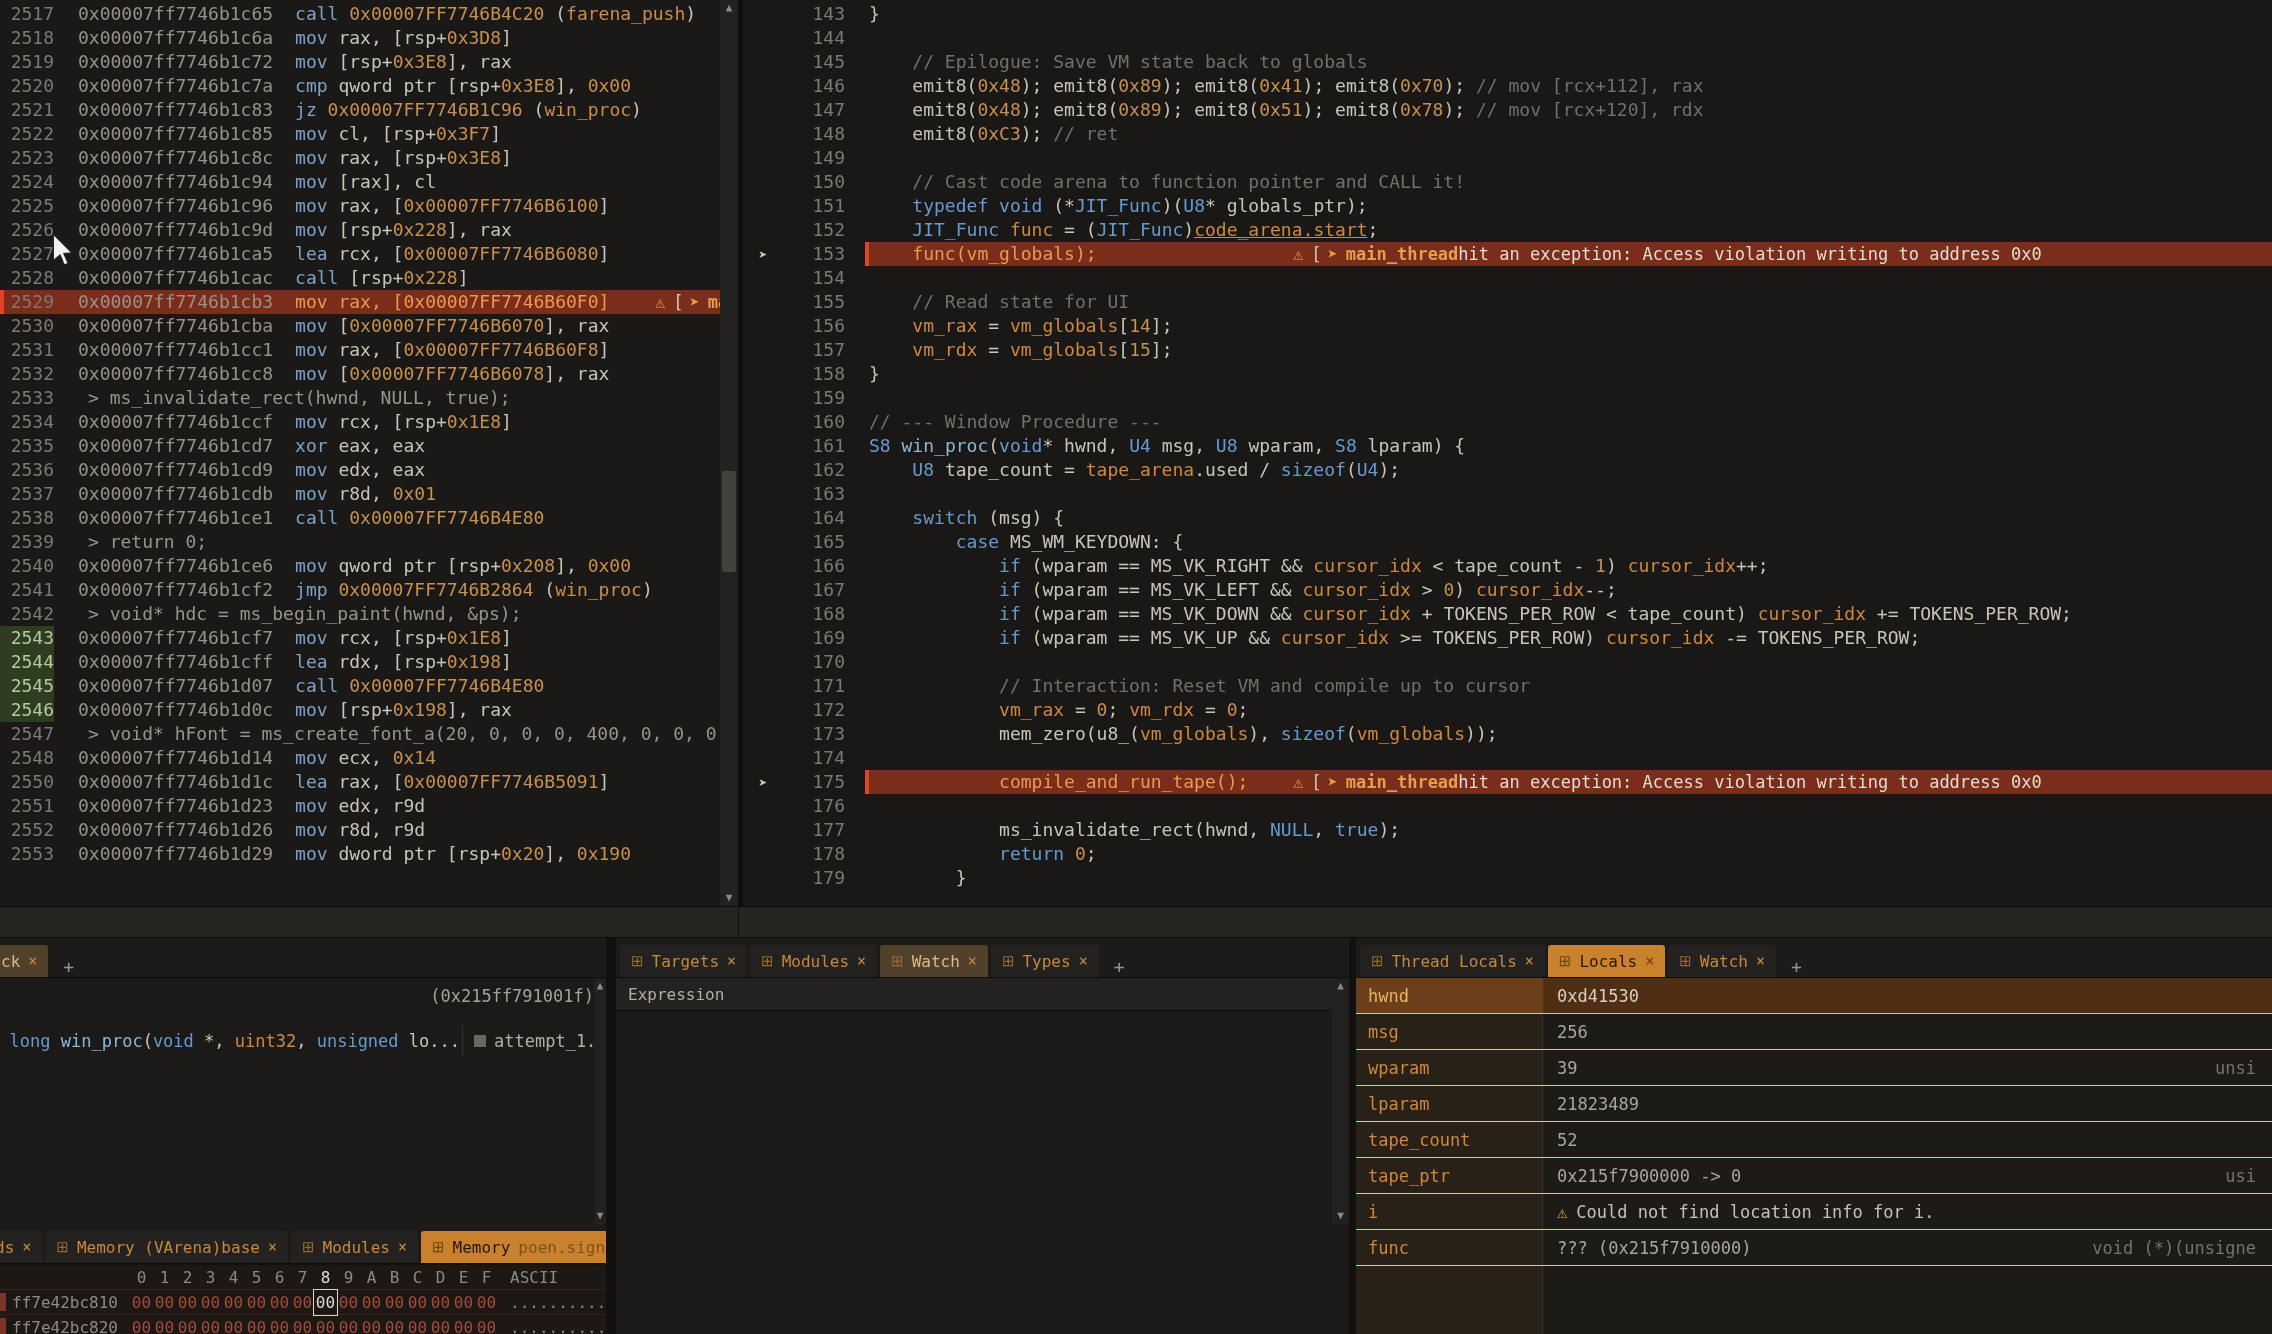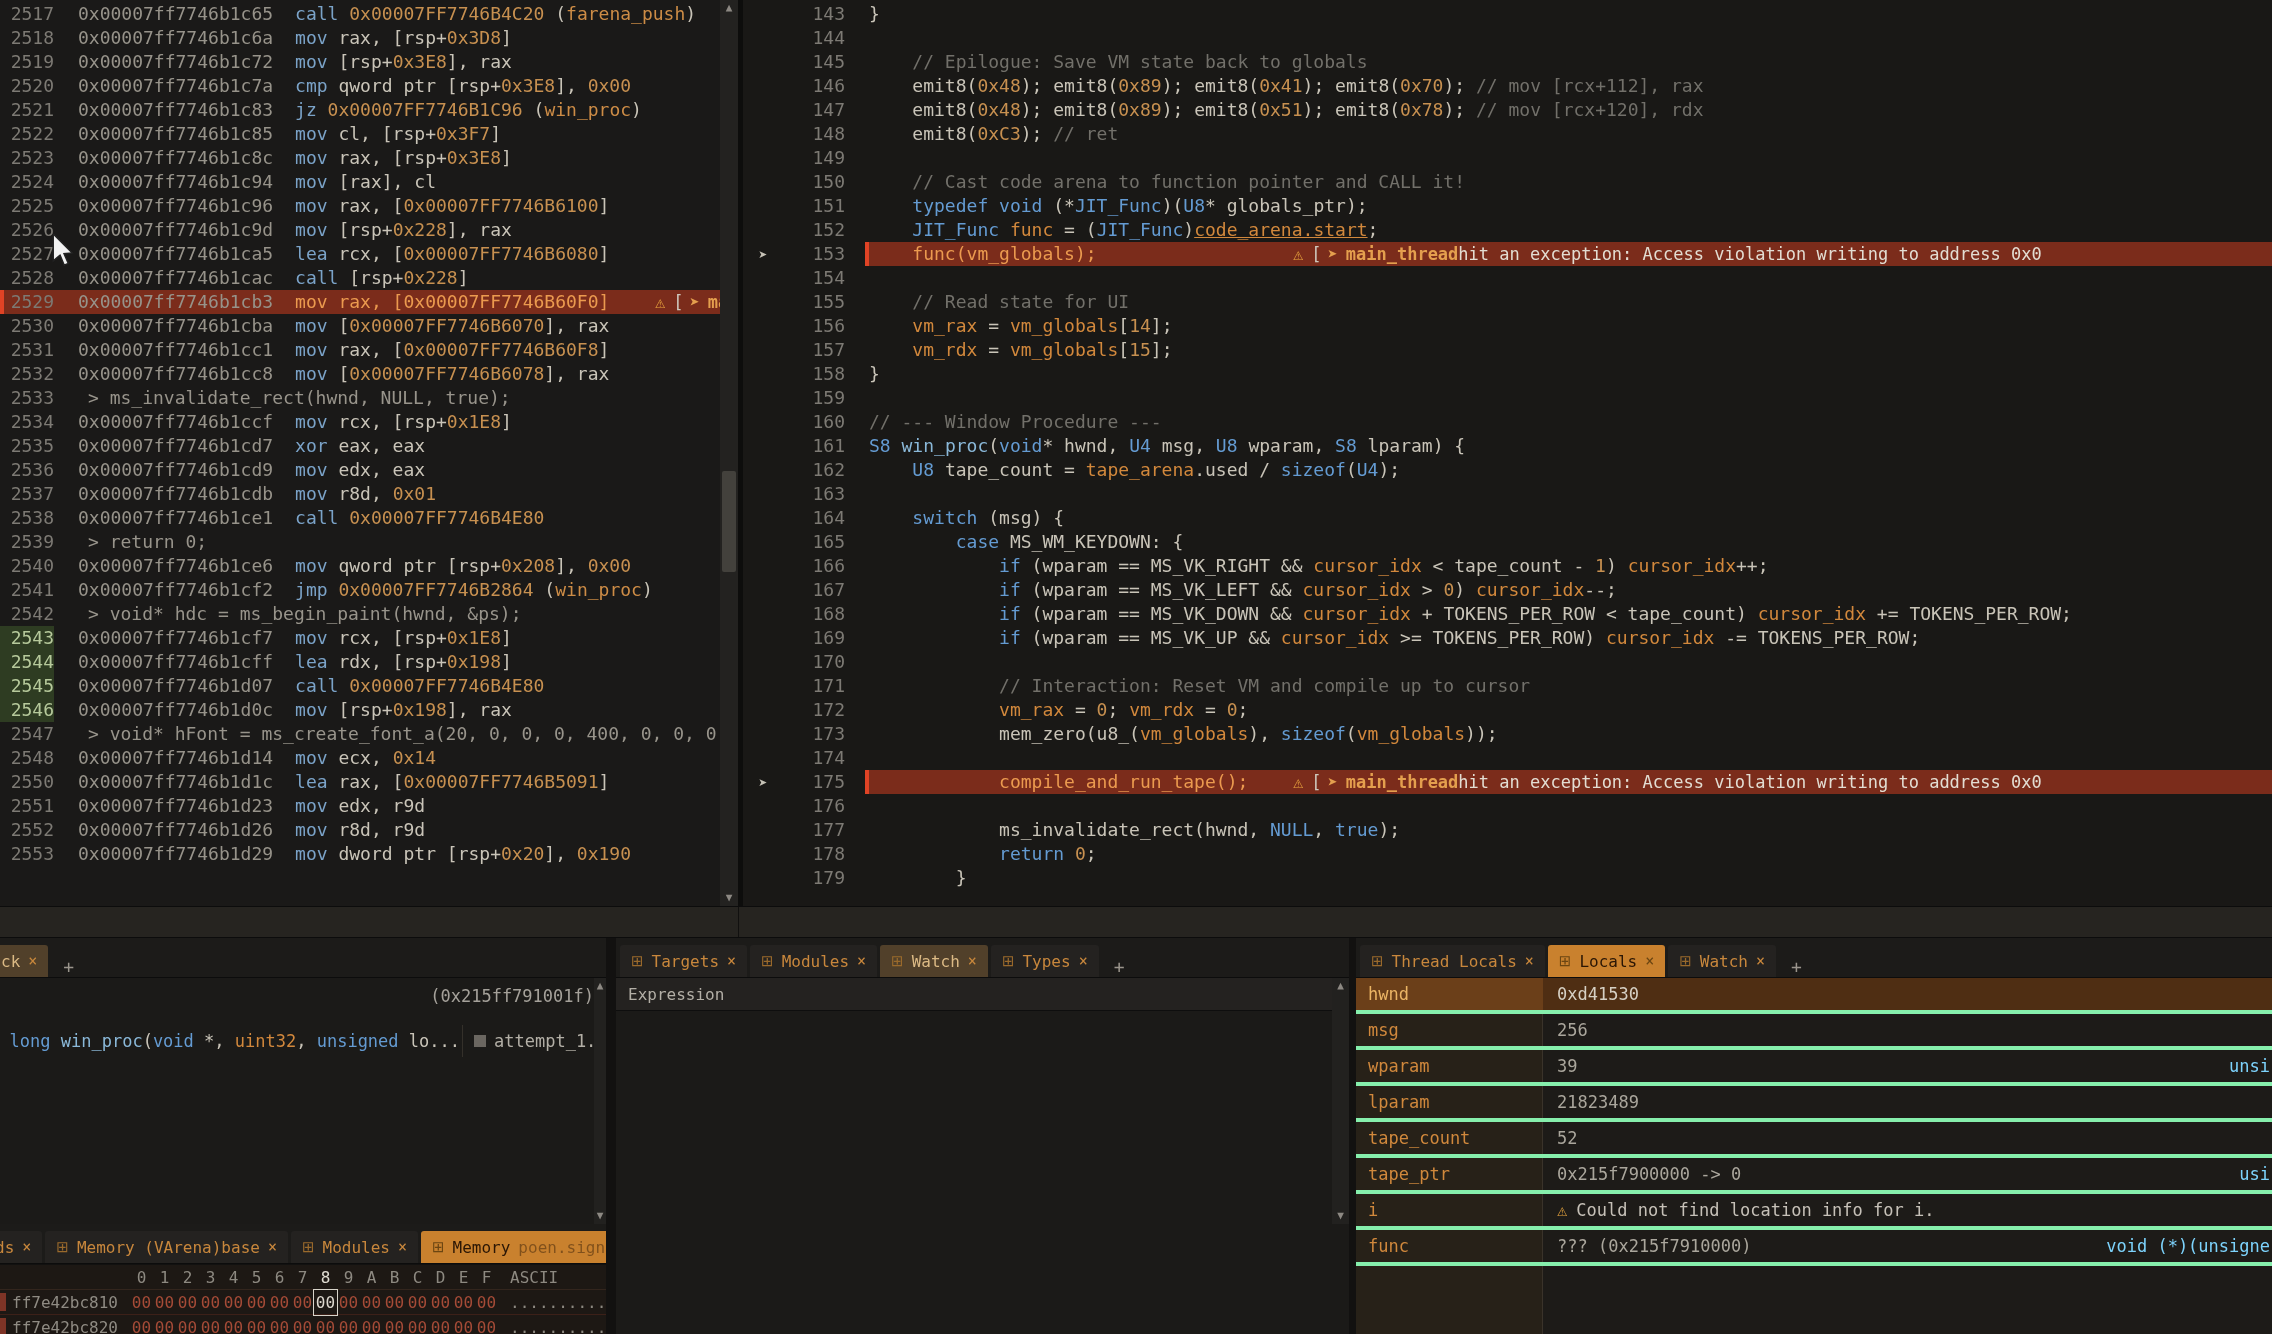--- a/index.html
+++ b/index.html
@@ -95,24 +95,24 @@
 
   
   #watch-header{position:absolute;left:0;top:40px;width:716px;height:33px;background:#242220;
     border-bottom:1px solid #0e0e0e;color:#b3afa6;font-size:16px;line-height:33px;padding-left:12px;}
   #watch-scroll{position:absolute;left:716px;top:40px;width:17px;height:246px;background:#22211f;}
   #watch-body{position:absolute;left:0;top:73px;width:716px;bottom:0;background:#1b1a18;}
 
   
   #locals{position:absolute;left:0;top:40px;width:916px;height:356px;overflow:hidden;background:#1d1b18;}
   #locals-namecol{position:absolute;left:0;top:0;width:187px;height:100%;background:#272118;border-right:1px solid #3a332a;}
-  .lrow{position:relative;height:36px;border-bottom:4px solid #86efac;display:flex;align-items:center;font-size:17px;white-space:pre;}
+  .lrow{position:relative;height:36px;border-bottom:1px solid #86efac;display:flex;align-items:center;font-size:17px;white-space:pre;}
   .lname-cell{width:187px;flex:none;align-self:stretch;display:flex;align-items:center;padding-left:12px;color:#d0883c;}
   .lval{padding-left:14px;color:#aaa69c;display:flex;align-items:center;gap:9px;overflow:hidden;flex:1;}
-  .ltype{flex:none;margin-left:auto;color:#7dd3fc;padding-right:2px;}
+  .ltype{flex:none;margin-left:auto;color:#737373;padding-right:16px;}
   .lrow.sel{background:#4f2e13;}
   .lrow.sel .lname-cell{background:#6b3f19;color:#eab464;}
   .lrow.sel .lval{color:#d6d0c4;}
   .lwarn-text{color:#c6c1b8;}
 
   #mouse-cursor{position:absolute;left:52px;top:234px;z-index:99;pointer-events:none;}
 </style>
 </head>
 <body>
 

